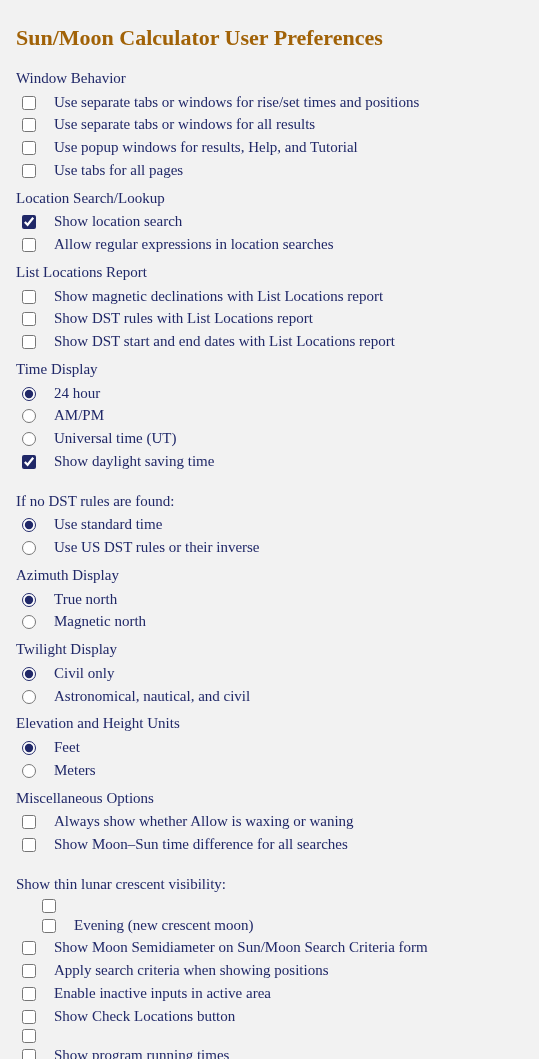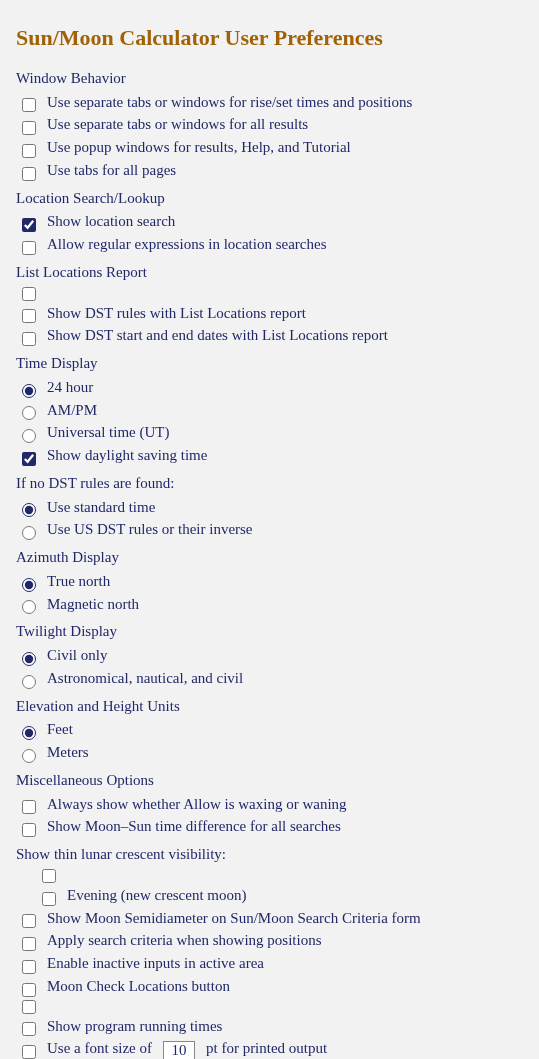--- a/index.html
+++ b/index.html
@@ -16,26 +16,26 @@
       font-weight: bold;
       font-size: 22px;
       color: #a16207;
       margin: 6px 0 14px 0;
     }
     .section-head {
       font-weight: normal;
       margin: 6px 0 2px 0;
     }
     .inline-text {
-      margin: 6px 0 2px 0;
+      margin: 18px 0 2px 0;
     }
     .opt {
       display: flex;
-      align-items: flex-end;
-      gap: 11px;
+      align-items: center;
+      gap: 18px;
       margin-left: 6px;
       margin-bottom: 1px;
     }
     .opt.indent {
       margin-left: 26px;
     }
     input[type=checkbox], input[type=radio] {
       width: 14px;
       height: 14px;
       accent-color: #202868;
@@ -81,20 +81,21 @@
   <span>Show location search</span>
 </label>
 <label class="opt">
   <input type="checkbox" style="">
   <span>Allow regular expressions in location searches</span>
 </label>
 
 <div class="section-head">List Locations Report</div>
 <label class="opt">
   <input type="checkbox" style="">
+  <span>Show magnetic declinations with List Locations report</span>
 </label>
 <label class="opt">
   <input type="checkbox" style="">
   <span>Show DST rules with List Locations report</span>
 </label>
 <label class="opt">
   <input type="checkbox" style="">
   <span>Show DST start and end dates with List Locations report</span>
 </label>
 
@@ -179,21 +180,21 @@
 <label class="opt">
   <input type="checkbox" style="">
   <span>Apply search criteria when showing positions</span>
 </label>
 <label class="opt">
   <input type="checkbox" style="">
   <span>Enable inactive inputs in active area</span>
 </label>
 <label class="opt">
   <input type="checkbox" style="">
-  <span>Moon Check Locations button</span>
+  <span>Show Check Locations button</span>
 </label>
 <label class="opt">
   <input type="checkbox" style="">
 </label>
 <label class="opt">
   <input type="checkbox" style="">
   <span>Show program running times</span>
 </label>
 <div class="opt">
   <input type="checkbox" style="">

